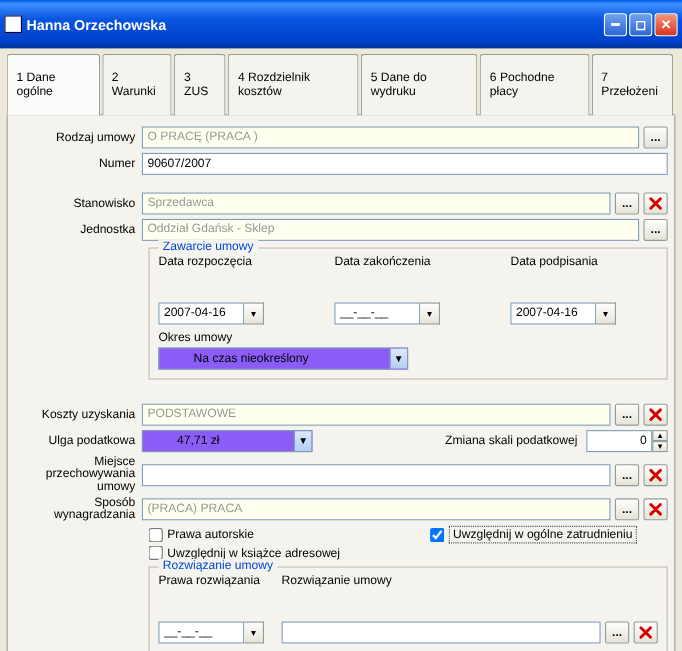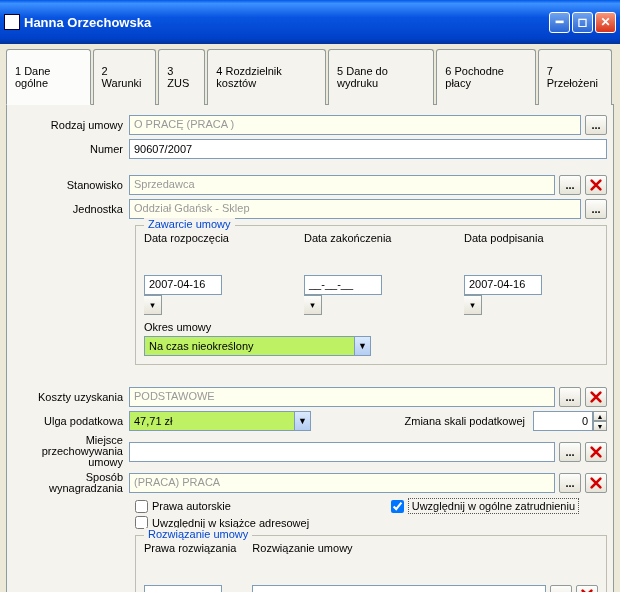--- a/index.html
+++ b/index.html
@@ -19,24 +19,24 @@
 .label { width: 116px; text-align: right; padding-right: 6px; }
 .field { flex: 1; height: 20px; border: 1px solid #7f9db9; background: #fff; padding: 2px 4px; }
 .field.ro { background: #fffff0; color: #999; }
 .sq-btn { width: 22px; height: 20px; border: 1px solid #919b9c; background: linear-gradient(#fdfdfb,#e6e4d8); margin-left: 4px; display: flex; align-items: center; justify-content: center; cursor: pointer; font-weight: bold; border-radius:2px; }
 .del-btn svg { width: 14px; height: 14px; }
 .group { border: 1px solid #c0beb2; margin: 6px 0 22px 122px; padding: 6px 8px 8px 8px; position: relative; }
 .group > .legend { position: absolute; top: -8px; left: 8px; background: #f4f3ee; padding: 0 4px; color:#0046d5; }
 .grow { display: flex; gap: 26px; }
 .gcol { flex: 1; display:flex; flex-direction:column;gap:28px; }
 .glabel { margin-bottom: 3px; }
-.date-input { display: flex; flex-direction: column; }
+.date-input { display: flex; }
 .date-input .dtext { width: 78px; height: 20px; border: 1px solid #7f9db9; background: #fff; padding: 2px 4px; }
 .date-input .dbtn { width: 18px; height: 20px; border: 1px solid #919b9c; border-left:none; background: linear-gradient(#fdfdfb,#e6e4d8); display:flex;align-items:center;justify-content:center; cursor:pointer; font-size:9px;}
-.select { height: 20px; border: 1px solid #7f9db9; background: #bef264; display: flex; align-items: center; }
+.select { height: 20px; border: 1px solid #7f9db9; background: #8b5cf6; display: flex; align-items: center; padding-left: 27px; }
 .select .stext { flex:1; padding: 0 4px; }
 .select .sarr { width: 16px; height: 100%; background: linear-gradient(#dbeafd,#b5cdf3); border-left:1px solid #7f9db9; display:flex;align-items:center;justify-content:center; font-size:9px; cursor:pointer;}
 .spinner { display:flex; }
 .spinner input { width: 60px; height:20px; border:1px solid #7f9db9; text-align:right; padding:0 4px; }
 .spinner .spbtns { width:14px; display:flex; flex-direction:column; }
 .spinner .spbtns div { flex:1; border:1px solid #919b9c; background:linear-gradient(#fdfdfb,#e6e4d8); font-size:7px; display:flex;align-items:center;justify-content:center; cursor:pointer;}
 .chk-row { display:flex; align-items:center; margin: 2px 0 2px 122px; gap:30px; }
 .chk { display:flex; align-items:center; gap:4px; }
 .chk input { width:13px; height:13px; }
 .dotted { border:1px dotted #555; padding:1px 3px; }
@@ -137,21 +137,21 @@
       <div class="sq-btn">...</div>
       <div class="sq-btn del-btn">
           <svg viewBox="0 0 16 16">
             <path d="M3 3 L13 13 M13 3 L3 13" stroke="#d40000" stroke-width="3" stroke-linecap="round"></path>
           </svg>
         </div>
     </div>
 
     <div class="row">
       <div class="label">Ulga podatkowa</div>
-      <div class="select" style="width:182px;">
+      <div class="select" style="width:155px;">
         <div class="stext">47,71 zł</div>
         <div class="sarr">▼</div>
       </div>
       <div style="flex:1; text-align:right; padding-right:8px;">Zmiana skali podatkowej</div>
       <div class="spinner">
         <input value="0" style="">
         <div class="spbtns">
             <div>▲</div>
             <div>▼</div>
           </div>

